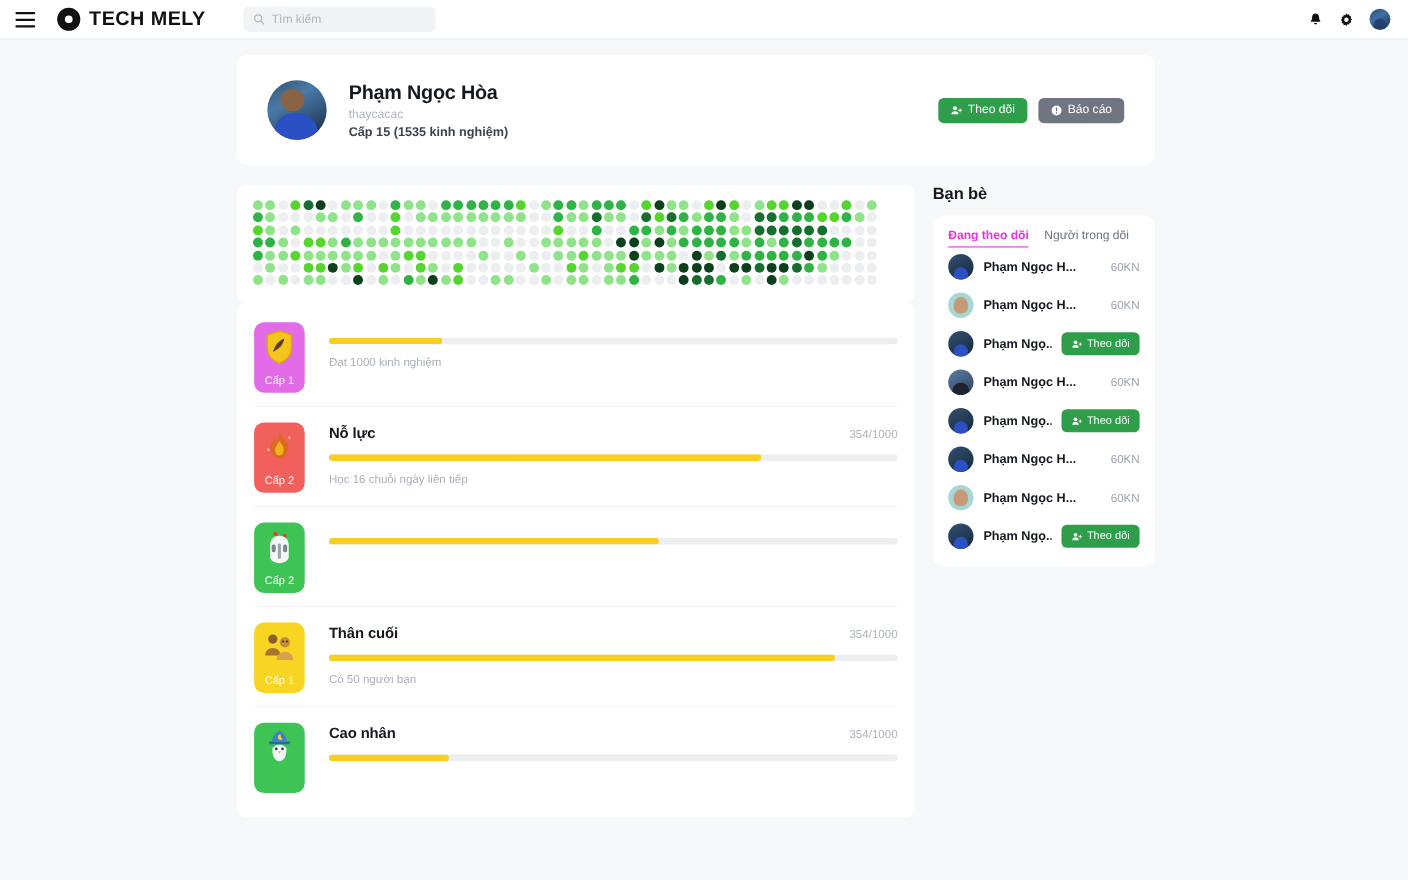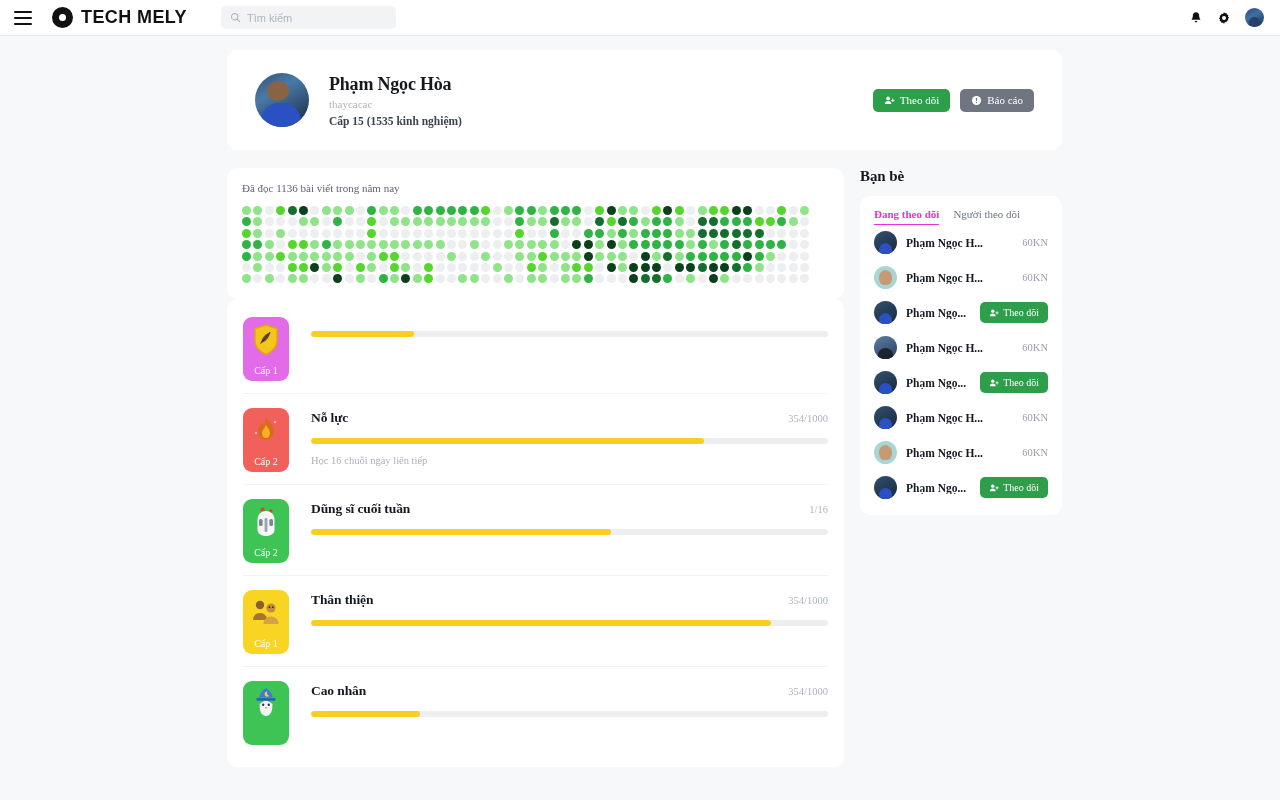--- a/index.html
+++ b/index.html
@@ -67,22 +67,22 @@
     cursor: pointer; overflow: hidden; position: relative;
   }
   .avatar-sm::after{
     content:""; position:absolute; left:4px; top:9px;
     width:11px; height:11px; border-radius:50% 50% 0 0;
     background:#27406b;
   }
 
   
   .page {
-    padding: 14px 0 0 12px;
-    height: 764px; overflow: hidden; font-family: Liberation Serif, serif;
+    padding: 14px 0 0 0;
+    height: 764px; overflow: hidden;
   }
 
   
   .profile-card {
     width: 835px; margin-left: 215px;
     background: #fff; border-radius: 10px;
     height: 100px; display: flex; align-items: center;
     padding: 0 28px; position: relative;
   }
   .avatar-lg {
@@ -287,21 +287,20 @@
         <span>Báo cáo</span>
       </div>
     </div>
   </div>
 
   <div class="cols">
 
     <div class="col-main">
 
       <div class="card stats-card">
-        <div class="stats-label">Đã đọc 1136 bài viết trong năm nay</div>
         <div class="heat-grid" id="heat-grid">
             <div class="hc" style="background: rgb(143, 227, 136); grid-area: 1 / 1;"></div>
             <div class="hc" style="background: rgb(47, 179, 68); grid-area: 2 / 1;"></div>
             <div class="hc" style="background: rgb(84, 214, 44); grid-area: 3 / 1;"></div>
             <div class="hc" style="background: rgb(47, 179, 68); grid-area: 4 / 1;"></div>
             <div class="hc" style="background: rgb(47, 179, 68); grid-area: 5 / 1;"></div>
             <div class="hc" style="background: rgb(236, 238, 240); grid-area: 6 / 1;"></div>
             <div class="hc" style="background: rgb(143, 227, 136); grid-area: 7 / 1;"></div>
             <div class="hc" style="background: rgb(143, 227, 136); grid-area: 1 / 2;"></div>
             <div class="hc" style="background: rgb(143, 227, 136); grid-area: 2 / 2;"></div>
@@ -656,20 +655,21 @@
                 <path d="M16 2l11 3.5v12c0 7-5.5 11.5-11 14-5.5-2.5-11-7-11-14v-12z" fill="#f3c61d" stroke="#e0a800" stroke-width="1.4"></path>
                 <path d="M20.5 9c-5 1.5-9 6-9.5 11 3-1 7.5-3 9.5-11z" fill="#6b4a2a"></path>
                 <line x1="20" y1="9.5" x2="10.5" y2="20.5" stroke="#4a3320" stroke-width="1.1"></line>
               </svg>
               <span class="badge-lvl">Cấp 1</span>
             </div>
             <div class="ach-body">
               <div class="pbar">
                 <div class="pbar-fill" style="width:20%"></div>
               </div>
+              <div class="ach-desc">Đạt 1000 kinh nghiệm</div>
             </div>
           </div>
           <div class="ach-row">
             <div class="badge" style="background:#f2605c">
               <svg class="badge-art" viewBox="0 0 32 36">
                 <path d="M16 3c3 5 8 7.5 8 14 0 5.5-3.8 9-8 9s-8-3.5-8-9c0-4 2.5-6 4-9 .5 2 1.5 3.5 2.5 4 .3-4 1-6.5 1.5-9z" fill="#d96b1f"></path>
                 <path d="M16 11c1.8 3 4 4.5 4 8 0 3-1.9 5-4 5s-4-2-4-5c0-2.5 2.2-4.5 4-8z" fill="#f6b01e"></path>
                 <circle cx="25" cy="8" r="1.2" fill="#ffb3b0"></circle>
                 <circle cx="6" cy="19" r="1.2" fill="#ffb3b0"></circle>
               </svg>
@@ -692,49 +692,46 @@
                 <path d="M11 6c-1.5-2 .5-4 2.5-3 1 .5 1.5 1.8 1.2 2.8z" fill="#e03c38"></path>
                 <path d="M19 5c1.8-1.8 4-.3 3.4 1.8-.3 1-1.3 1.8-2.4 1.8z" fill="#e03c38"></path>
                 <path d="M16 6c5.2 0 8.5 3.5 8.5 9v10c0 3.5-3.8 6-8.5 6s-8.5-2.5-8.5-6V15c0-5.5 3.3-9 8.5-9z" fill="#f4f6f8"></path>
                 <rect x="14.6" y="13" width="2.8" height="14" rx="1.2" fill="#9aa3ae"></rect>
                 <rect x="9" y="14" width="3.6" height="7" rx="1.5" fill="#7b848f"></rect>
                 <rect x="19.4" y="14" width="3.6" height="7" rx="1.5" fill="#7b848f"></rect>
               </svg>
               <span class="badge-lvl">Cấp 2</span>
             </div>
             <div class="ach-body">
-              <div class="ach-head">
-                <span class="ach-name">Dũng sĩ cuối tuần</span>
-                <span class="ach-count">1/16</span>
-              </div>
               <div class="pbar">
                 <div class="pbar-fill" style="width:58%"></div>
               </div>
             </div>
           </div>
           <div class="ach-row">
             <div class="badge" style="background:#f8d423">
               <svg class="badge-art" viewBox="0 0 32 36">
                 <circle cx="10" cy="9" r="4.2" fill="#8a5f2e"></circle>
                 <path d="M3 24c0-4.3 3.1-7 7-7s7 2.7 7 7z" fill="#a8732f"></path>
                 <circle cx="21" cy="12" r="4.6" fill="#c48a3e"></circle>
                 <path d="M13.5 28c0-4.6 3.4-7.5 7.5-7.5s7.5 2.9 7.5 7.5z" fill="#d8a04c"></path>
                 <circle cx="19.4" cy="11.2" r=".9" fill="#3b2a12"></circle>
                 <circle cx="22.8" cy="11.2" r=".9" fill="#3b2a12"></circle>
               </svg>
               <span class="badge-lvl">Cấp 1</span>
             </div>
             <div class="ach-body">
               <div class="ach-head">
-                <span class="ach-name">Thân thiện</span>
+                <span class="ach-name">Thân cuối</span>
                 <span class="ach-count">354/1000</span>
               </div>
               <div class="pbar">
                 <div class="pbar-fill" style="width:89%"></div>
               </div>
+              <div class="ach-desc">Có 50 người bạn</div>
             </div>
           </div>
           <div class="ach-row">
             <div class="badge" style="background:#3ec454">
               <svg class="badge-art" viewBox="0 0 32 36">
                 <path d="M16 1c3.5 2 6 5.5 7 9.5H9C10 6.5 12.5 3 16 1z" fill="#3f7ad6"></path>
                 <path d="M7.5 11h17c.8 0 1.3.7 1 1.4l-.6 1.3H7.1l-.6-1.3c-.3-.7.2-1.4 1-1.4z" fill="#2d62b5"></path>
                 <path d="M17.5 4.5a2.6 2.6 0 1 0 1.6 4.3 3.1 3.1 0 0 1-1.6-4.3z" fill="#f6d02e"></path>
                 <path d="M16 14c3.8 0 6.3 2.4 6.3 6 0 5-2.6 9-6.3 9s-6.3-4-6.3-9c0-3.6 2.5-6 6.3-6z" fill="#f2f4f7"></path>
                 <rect x="9.5" y="16.5" width="13" height="2.6" rx="1.3" fill="#ffffff"></rect>
@@ -755,21 +752,21 @@
           </div>
         </div>
 
     </div>
 
     <div class="col-side">
       <div class="sec-title">Bạn bè</div>
       <div class="card friends-card">
         <div class="ftabs" id="ftabs">
             <div class="ftab active">Đang theo dõi</div>
-            <div class="ftab">Người theo dõi</div>
+            <div class="ftab">Người trong dõi</div>
           </div>
         <div id="flist">
             <div class="frow">
               <span class="favatar fa-a"></span>
               <span class="fname">Phạm Ngọc H...</span>
               <span class="fkn">60KN</span>
             </div>
             <div class="frow">
               <span class="favatar fa-b"></span>
               <span class="fname">Phạm Ngọc H...</span>

